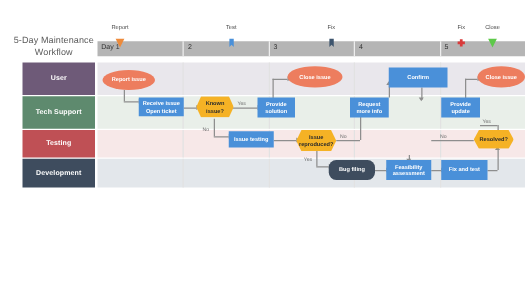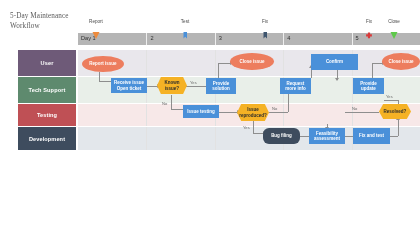--- a/index.html
+++ b/index.html
@@ -5,23 +5,23 @@
   html,body{margin:0;padding:0;background:#ffffff;}
   body{
     width:420px;height:180px;overflow:hidden;
     font-family:"Liberation Sans","DejaVu Sans",sans-serif;
     color:#3d3d3d;
   }
   #root{position:relative;width:420px;height:180px;}
 
   
   .title{
-    position:absolute;left:10px;top:12px;width:66px;
-    text-align:left;font-size:7.2px;line-height:9.5px;
-    color:#5a5a5a;letter-spacing:.1px;font-family:Liberation Serif, serif;
+    position:absolute;left:10px;top:27px;width:66px;
+    text-align:center;font-size:7.2px;line-height:9.5px;
+    color:#5a5a5a;letter-spacing:.1px;
   }
 
   
   .tl-bar{
     position:absolute;left:78px;top:33px;width:342px;height:12px;
     background:#b5b5b5;
   }
   .tl-cell{
     position:absolute;top:0;height:12px;
     border-left:1px solid #eeeeee;

